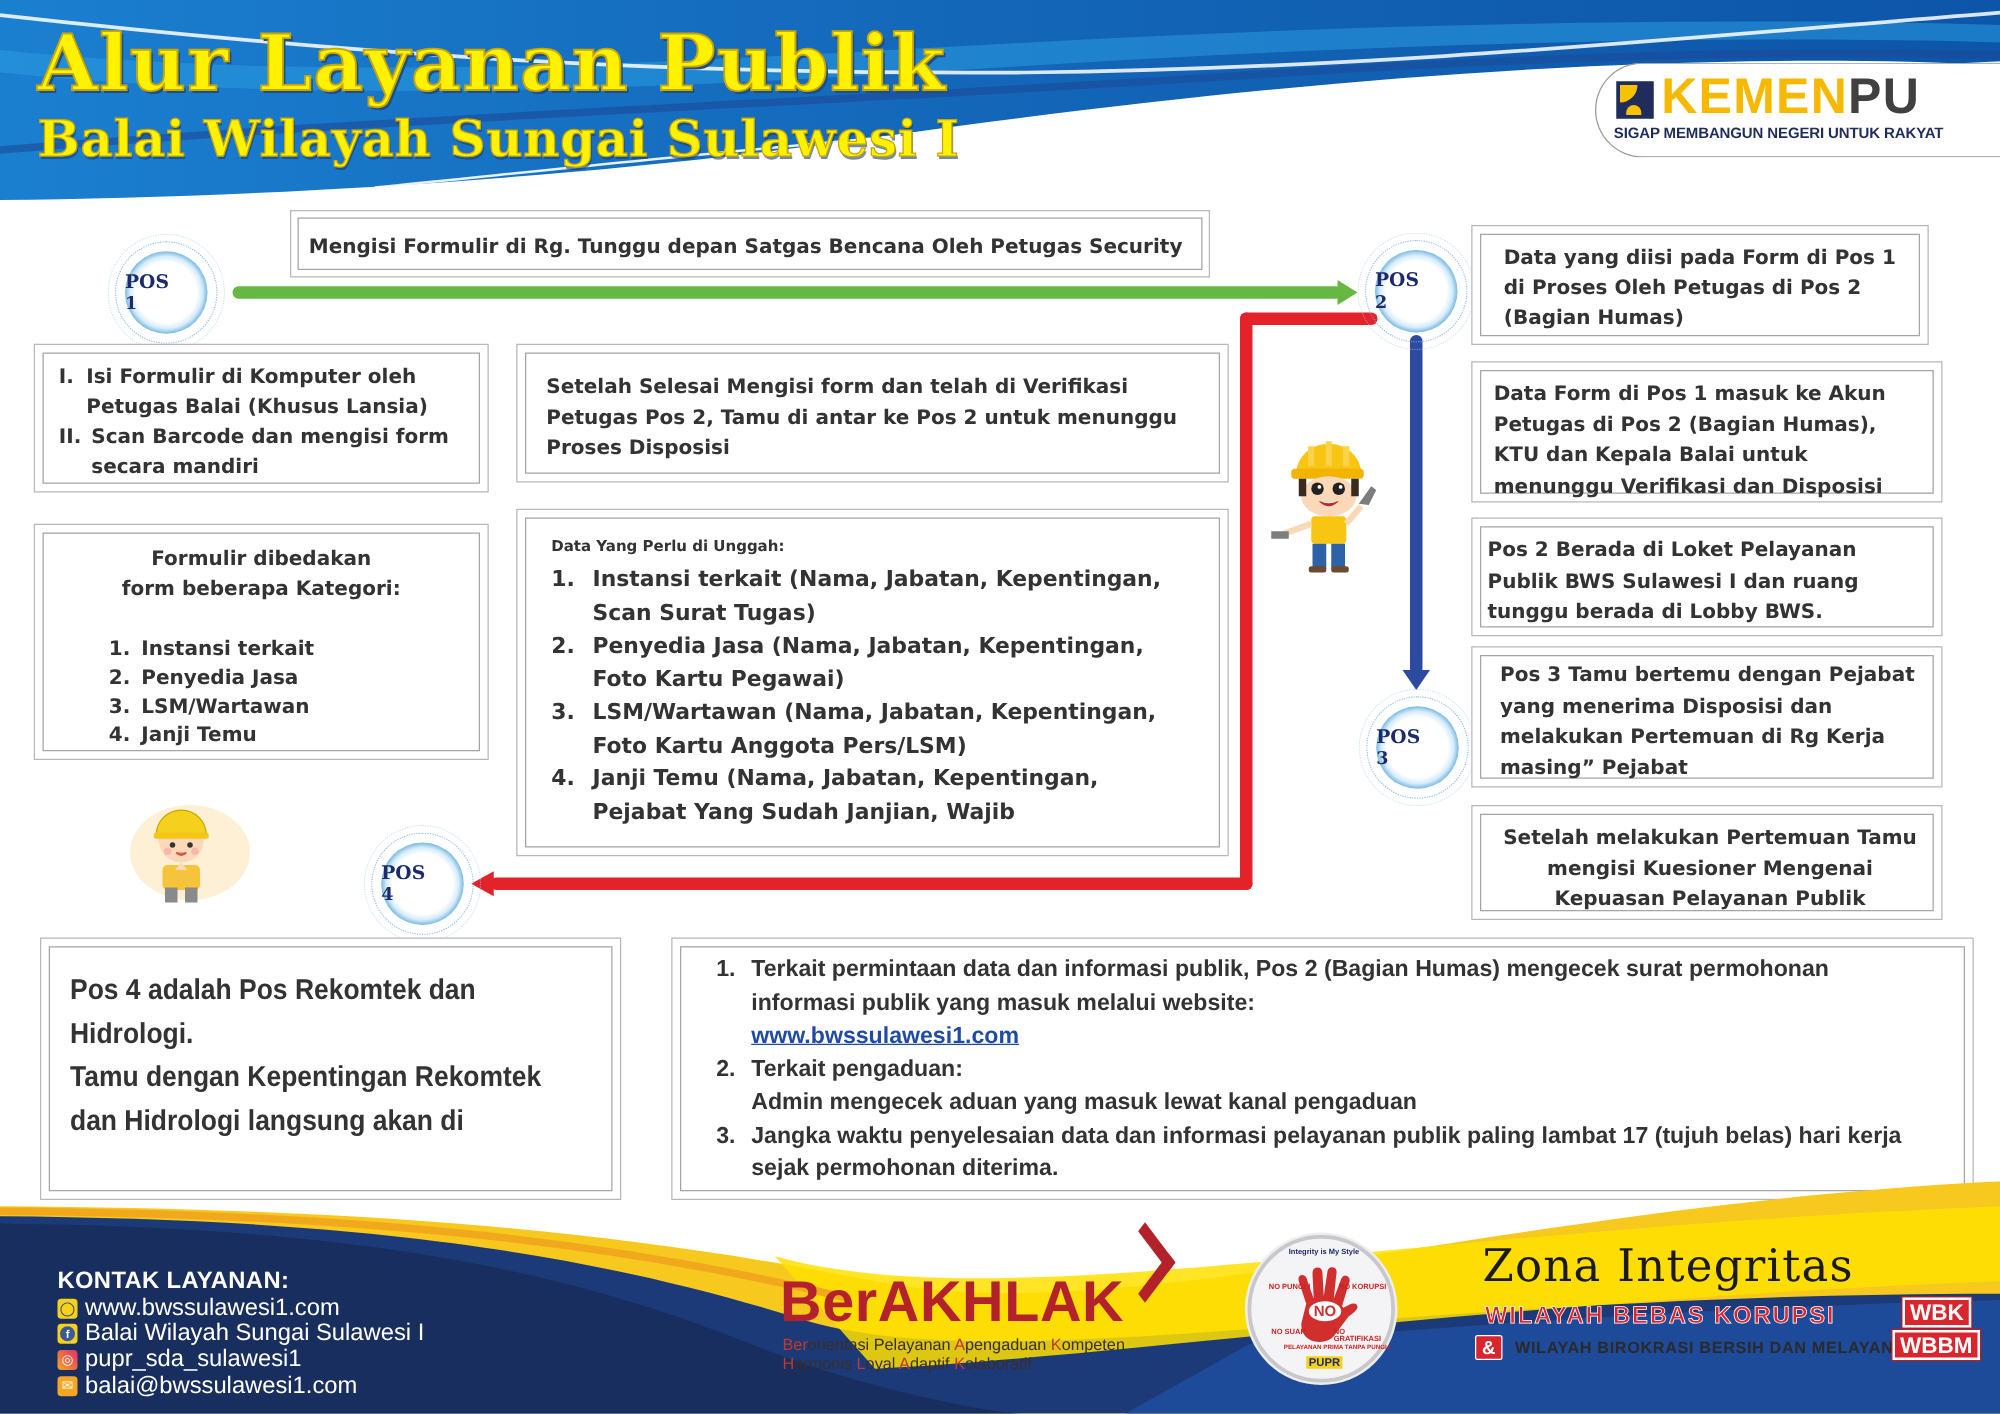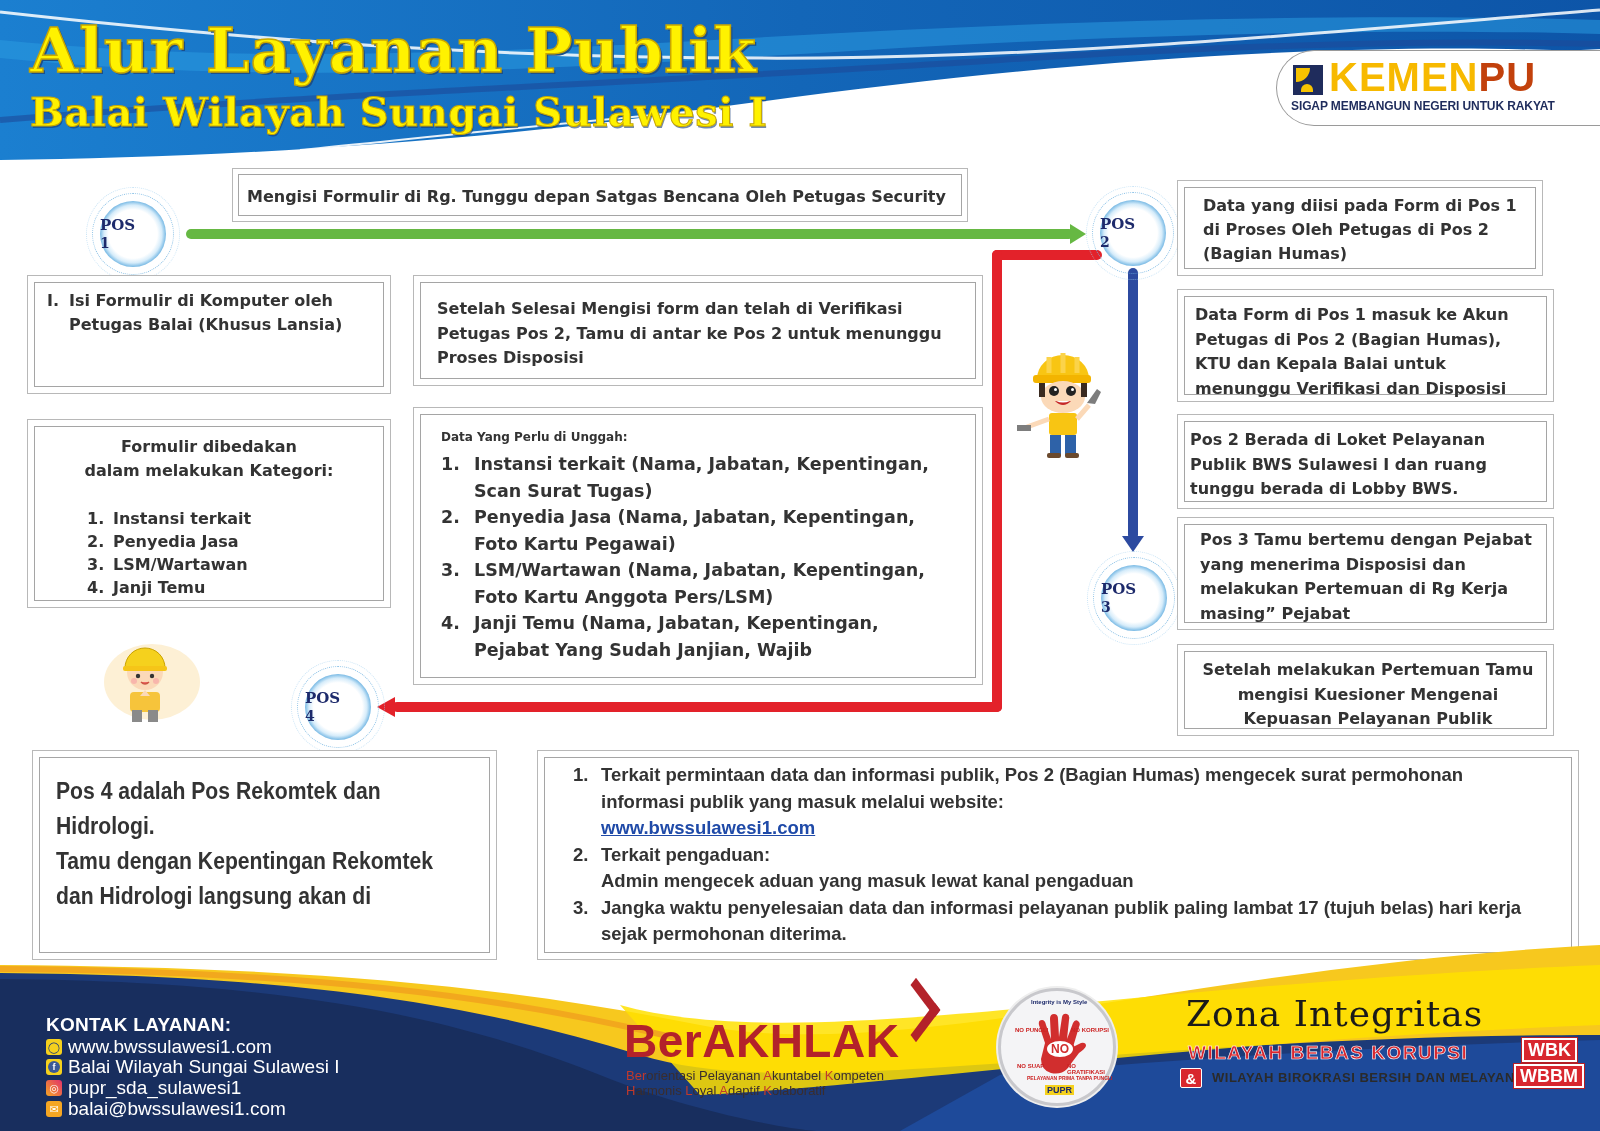--- a/index.html
+++ b/index.html
@@ -23,21 +23,21 @@
   .logo-card {
     position: absolute; left: 1276px; top: 50px; width: 330px; height: 76px;
     background: #fff; border: 1.5px solid #9a9a9a; border-right: none;
     border-radius: 38px 0 0 38px;
   }
   .logo-emblem { position: absolute; left: 16px; top: 14px; width: 30px; height: 30px; background: #1f2c5c; }
   .logo-emblem::before { content: ""; position: absolute; left: 3px; top: 3px; width: 14px; height: 14px; border-radius: 0 0 14px 0; background: #f7c300; }
   .logo-emblem::after { content: ""; position: absolute; left: 8px; bottom: 3px; width: 12px; height: 8px; border-radius: 8px 8px 0 0; background: #f7c300; }
   .logo-text { position: absolute; left: 52px; top: 6px; font-family: "Liberation Sans", sans-serif; font-size: 40px; font-weight: 700; letter-spacing: 1px; line-height: 1; }
   .logo-text .k { color: #f7b900; }
-  .logo-text .p { color: #c2410c; }
+  .logo-text .p { color: #404040; }
   .logo-tag { position: absolute; left: 14px; top: 48px; font-size: 12px; font-weight: 700; color: #1f2c5c; font-family: "Liberation Sans", sans-serif; white-space: nowrap; letter-spacing: -0.1px; }
 
   
   .box {
     position: absolute; background: #fff;
     border: 1.5px solid #b8b8b8;
   }
   .box-inner {
     position: absolute; inset: 6px; border: 1.5px solid #a5a5a5;
     font-family: "DejaVu Sans", sans-serif; font-weight: 700; color: #333;
@@ -151,29 +151,33 @@
   </div>
 </div>
 
 <div class="box" style="left:27px; top:275px; width:364px; height:119px;">
   <div class="box-inner">
     <ul class="list txt" style="left:12px; top:6px; right:10px; font-size:16px; line-height:24px;">
       <li>
           <span class="n" style="width:22px;">I.</span>
           <span>Isi Formulir di  Komputer oleh Petugas Balai  (Khusus Lansia)</span>
         </li>
+      <li>
+          <span class="n" style="width:26px;">II.</span>
+          <span>Scan Barcode  dan mengisi form secara mandiri</span>
+        </li>
     </ul>
   </div>
 </div>
 
 <div class="box" style="left:27px; top:419px; width:364px; height:189px;">
   <div class="box-inner">
     <div class="txt" style="left:0; right:0; top:8px; text-align:center; font-size:16px; line-height:24px;">
       <div>Formulir dibedakan</div>
-      <div>dalam melakukan  Kategori:</div>
+      <div>form beberapa  Kategori:</div>
     </div>
     <ul class="list txt" style="left:52px; top:80px; font-size:16px; line-height:23px;">
       <li>
           <span class="n" style="width:26px;">1.</span>
           <span>Instansi terkait</span>
         </li>
       <li>
           <span class="n" style="width:26px;">2.</span>
           <span>Penyedia Jasa</span>
         </li>
@@ -346,21 +350,21 @@
   <span>pupr_sda_sulawesi1</span>
 </div>
 <div class="contact-item" style="top:1098px;">
   <span class="ci-icon" style="background:#f5a623; color:#fff;">✉</span>
   <span>balai@bwssulawesi1.com</span>
 </div>
 
 <div class="berakhlak">BerAKHLAK</div>
 <div class="berakhlak-chev"></div>
 <div class="berakhlak-sub" style="top:1068px;">
-  <b>Ber</b><span>orientasi Pelayanan </span><b>A</b><span>kuntabel </span><b>K</b><span>ompeten</span>
+  <b>Ber</b><span>orientasi Pelayanan </span><b>A</b><span>pengaduan </span><b>K</b><span>ompeten</span>
 </div>
 <div class="berakhlak-sub" style="top:1083px;">
   <b>H</b><span>armonis </span><b>L</b><span>oyal </span><b>A</b><span>daptif </span><b>K</b><span>olaboratif</span>
 </div>
 
 <div class="zi-seal">
   <svg class="hand" viewBox="0 0 58 62">
     <path d="M14 30 L8 12 Q7 7 11 7 Q14 7 15 12 L20 26 L19 6 Q19 1 23 1 Q27 1 27 6 L28 24 L31 4 Q32 0 36 1 Q39 2 38 7 L36 26 L42 10 Q44 6 47 8 Q50 10 48 14 L42 34 L50 30 Q55 29 55 33 Q54 36 48 40 L36 56 Q30 62 20 60 Q10 57 10 46 Z" fill="#d12e2e"></path>
   </svg>
   <div class="no">NO</div>

